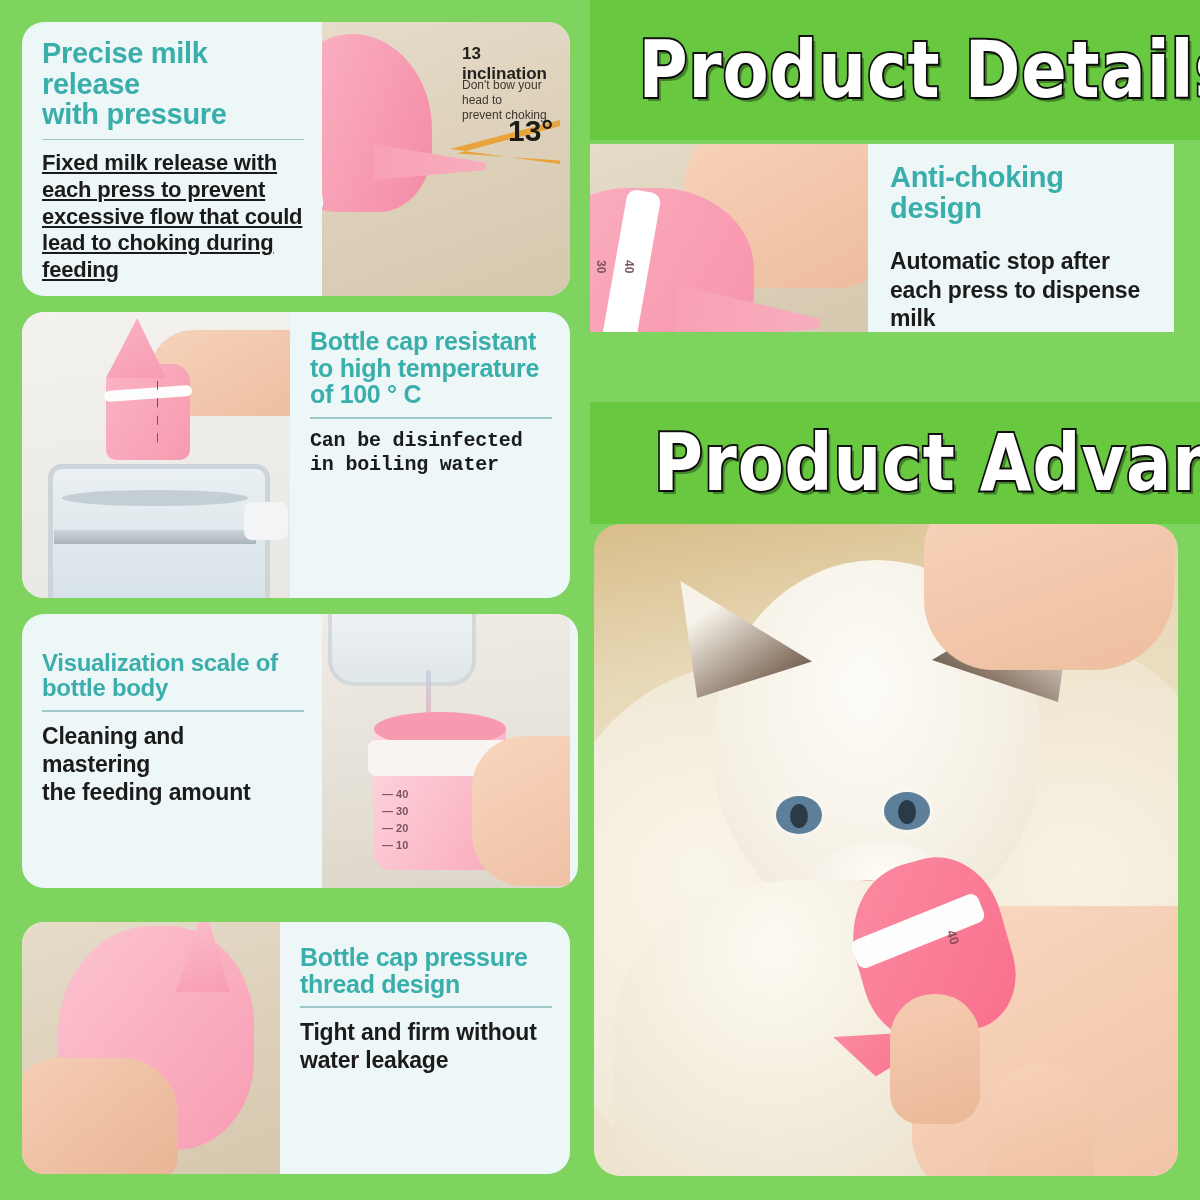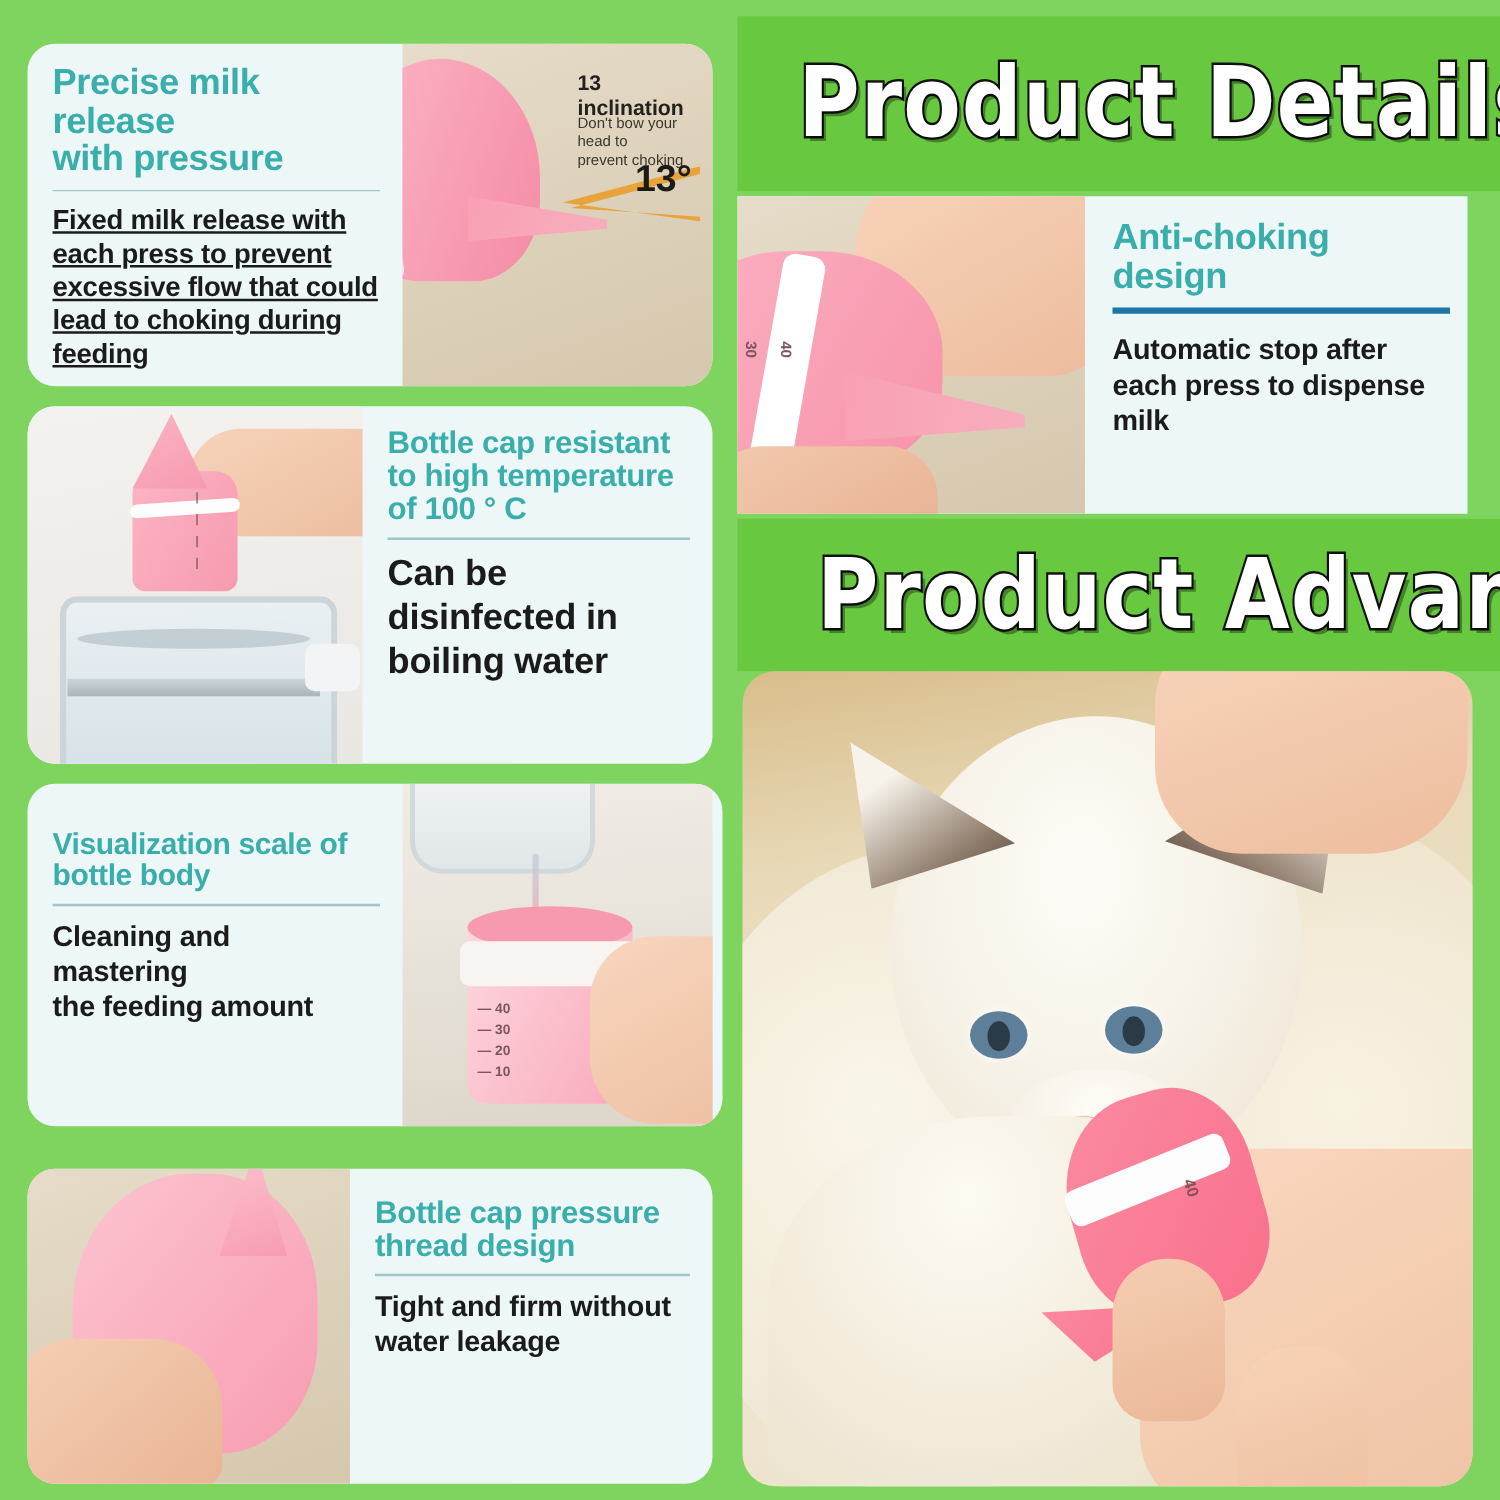--- a/index.html
+++ b/index.html
@@ -3,21 +3,21 @@
 <meta charset="utf-8">
 <style>
   html,body{margin:0;padding:0;}
   body{
     width:1200px;height:1200px;
     background:#7ed45e;
     font-family:"Liberation Sans","DejaVu Sans",sans-serif;
     overflow:hidden;
     position:relative;
   }
-  .stage{position:absolute;inset:0;margin-top:13px;}
+  .stage{position:absolute;inset:0;}
 
   
   .card{
     position:absolute;
     background:#eef7f8;
     border-radius:22px;
     overflow:hidden;
     display:flex;
   }
   .txtblk{
@@ -134,21 +134,21 @@
       <div style="position:absolute;left:32px;top:218px;width:202px;height:14px;background:linear-gradient(180deg,#cdd5d9,#a9b5bb);"></div>
       <div style="position:absolute;left:222px;top:190px;width:44px;height:38px;background:#f2f4f5;border-radius:8px;"></div>
     </div>
     <div class="txtblk" style="width:280px;">
       <div class="h-teal" style="font-size:25px;">
         <div>Bottle cap resistant</div>
         <div>to high temperature</div>
         <div>of 100 ° C</div>
       </div>
       <div class="rule"></div>
-      <p class="body-txt" style="font-size:29px;">Can be disinfected in boiling water</p>
+      <p class="body-txt" style="font-size:20px;font-family:Liberation Mono, monospace;">Can be disinfected in boiling water</p>
     </div>
   </div>
 
   <div class="card" style="left:22px;top:614px;width:556px;height:274px;">
     <div class="txtblk" style="width:300px;padding-top:36px;">
       <div class="h-teal" style="font-size:24px;">
         <div>Visualization scale of</div>
         <div>bottle body</div>
       </div>
       <div class="rule"></div>
@@ -187,21 +187,21 @@
       </div>
       <div class="rule"></div>
       <p class="body-txt" style="font-size:23px;">Tight and firm without water leakage</p>
     </div>
   </div>
 
   <div class="banner" style="left:590px;top:0px;width:610px;height:140px;">
     <span class="banner-txt">Product Details</span>
   </div>
 
-  <div style="position:absolute;left:590px;top:144px;width:584px;height:254px;display:flex;overflow:hidden;background:#eef7f8;">
+  <div style="position:absolute;left:590px;top:144px;width:584px;height:188px;display:flex;overflow:hidden;background:#eef7f8;">
     <div class="photo beige" style="width:278px;">
       <div class="hand" style="left:94px;top:-26px;width:210px;height:170px;background:linear-gradient(150deg,#f8d4bb,#edbb9c);border-radius:70px 40px 56px 70px;"></div>
       <div class="bottle-body" style="left:-46px;top:44px;width:210px;height:176px;background:linear-gradient(120deg,#fbb0c1,#f793ab);border-radius:40% 46% 40% 44%;"></div>
       <div class="collar" style="left:22px;top:46px;width:34px;height:184px;transform:rotate(10deg);background:#fff;border-radius:10px;"></div>
       <div class="bottle-nip" style="left:86px;top:140px;width:144px;height:56px;background:linear-gradient(100deg,#f9a0b4,#f7aebd);clip-path:polygon(0 0,100% 62%,100% 80%,0 100%);"></div>
       <div style="position:absolute;left:4px;top:116px;color:#7b5560;font-size:12px;font-weight:bold;display:flex;gap:14px;">
         <span style="writing-mode:vertical-rl;">30</span>
         <span style="writing-mode:vertical-rl;">40</span>
       </div>
       <div class="hand" style="left:-20px;top:200px;width:180px;height:80px;background:linear-gradient(150deg,#f3c9ae,#e7b193);border-radius:40px 40px 10px 10px;"></div>

